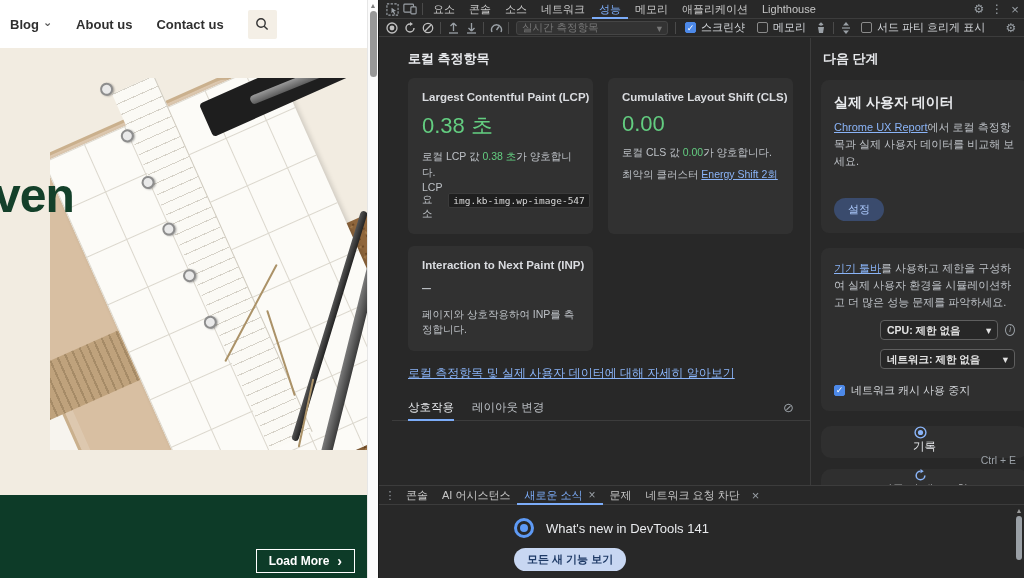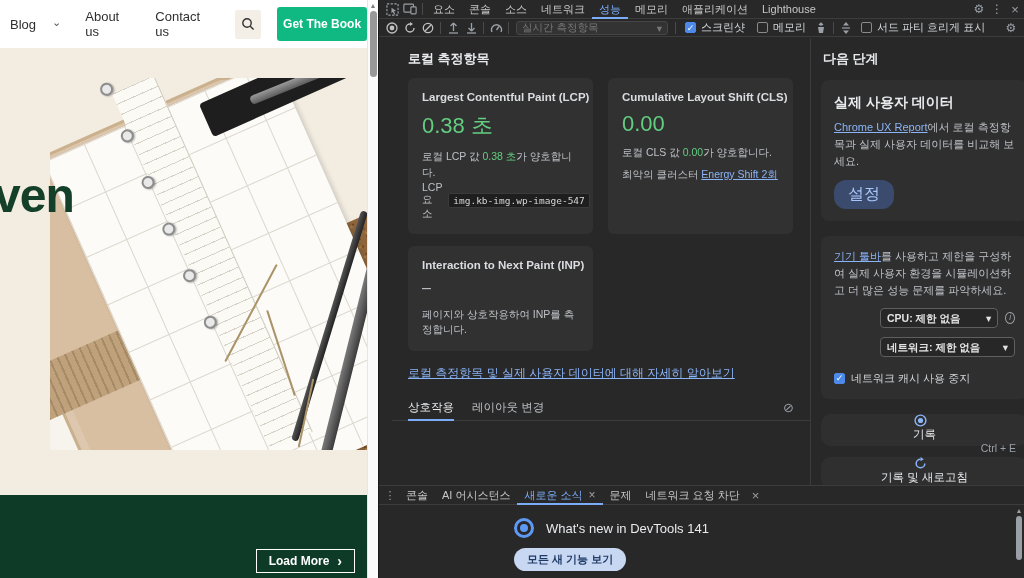--- a/index.html
+++ b/index.html
@@ -3,21 +3,21 @@
 <meta charset="utf-8">
 <style>
   * { margin:0; padding:0; box-sizing:border-box; }
   html,body { width:1024px; height:578px; overflow:hidden; background:#000; }
   body { font-family:"Liberation Sans","DejaVu Sans",sans-serif; }
   #app { position:relative; width:1024px; height:578px; background:#282828; }
 
   
   .site { position:absolute; left:0; top:0; width:378px; height:578px; background:#f2ece1; overflow:hidden; }
   .site-header { position:absolute; left:0; top:0; width:367px; height:48px; background:#ffffff; display:flex; align-items:center; padding-left:10px; z-index:5; }
-  .nav-link { font-size:13px; font-weight:400; color:#2f2f2f; margin-right:24px; display:flex; gap:16px; cursor:pointer; }
+  .nav-link { font-size:13px; font-weight:700; color:#2f2f2f; margin-right:24px; display:flex; gap:4px; cursor:pointer; }
   .nav-chev { font-size:11px; color:#555; line-height:10px; }
   .search-btn { width:29px; height:29px; background:#f4efe6; border:none; border-radius:2px; display:flex; align-items:center; justify-content:center; margin-right:16px; cursor:pointer; }
   .cta-btn { width:100px; height:34px; background:#10b981; color:#fff; border:none; border-radius:3px; font-size:12px; font-weight:700; cursor:pointer; font-family:inherit; }
   .site-body { position:absolute; left:0; top:48px; width:367px; height:447px; background:#f2ece1; overflow:hidden; }
   .headline { position:absolute; left:-6px; top:120px; font-size:48px; font-weight:800; color:#14402a; letter-spacing:-1px; }
 
   
   .photo { position:absolute; left:50px; top:30px; width:317px; height:372px; overflow:hidden; }
   .cork { position:absolute; right:-70px; bottom:-60px; width:340px; height:240px; transform:rotate(-24deg); background-color:#8f663c; background-image:radial-gradient(#6e4a26 1.1px, transparent 1.3px), radial-gradient(#a87e4d 1px, transparent 1.2px); background-size:8px 8px, 11px 11px; }
   .white-sheet { position:absolute; left:-90px; bottom:-100px; width:300px; height:190px; transform:rotate(-24deg); background:#f7f4ee; }
@@ -74,21 +74,21 @@
   .learn { display:block; padding:14px 16px 0; font-size:12px; }
   .metric-tabs { display:flex; align-items:center; height:27px; margin-top:12px; border-bottom:1px solid #3c3c3c; padding:0 16px; font-size:11.5px; }
   .mtab { margin-right:18px; height:27px; display:flex; align-items:center; cursor:pointer; color:#bdc1c6; }
   .mtab.sel { color:#e8eaed; box-shadow:inset 0 -2px 0 #7cacf8; }
   .mt-clear { margin-left:auto; color:#9aa0a6; cursor:pointer; font-size:13px; }
 
   .dt-side { width:228px; height:100%; border-left:1px solid #3c3c3c; padding:10px 10px; overflow:hidden; }
   .s-title { font-size:13px; color:#e8eaed; font-weight:600; margin:2px 0 12px 2px; }
   .side-card { background:#2f2f2f; border-radius:8px; padding:12px 13px; margin-bottom:15px; font-size:11px; line-height:1.55; color:#bdc1c6; }
   .side-card h5 { font-size:14px; color:#e8eaed; font-weight:700; margin-bottom:5px; }
-  .btn-tonal { display:inline-block; margin-top:10px; background:#3a4b6d; color:#aac7fa; border:none; border-radius:12px; padding:4px 14px; font-size:16px; cursor:pointer; font-family:inherit; }
+  .btn-tonal { display:inline-block; margin-top:28px; background:#3a4b6d; color:#aac7fa; border:none; border-radius:12px; padding:4px 14px; font-size:11px; cursor:pointer; font-family:inherit; }
   .dd-row { display:flex; align-items:center; gap:7px; margin-top:9px;margin-left:46px; }
   .dd { display:flex; align-items:center; justify-content:space-between; width:150px; height:20px; background:#272727; border:1px solid #5f5f5f; border-radius:4px; color:#e3e3e3; padding:0 6px; font-size:10.5px; font-weight:600; cursor:pointer; }
   .info { width:12px; height:12px; border:1px solid #9aa0a6; border-radius:50%; color:#9aa0a6; font-size:8.5px; display:flex; align-items:center; justify-content:center; font-style:italic; cursor:pointer; }
   .cache-row { display:flex; align-items:center; gap:6px; margin-top:13px; color:#d2d5d9; cursor:pointer; }
   .rec-row { background:#2f2f2f; border-radius:10px; height:32px; display:flex; align-items:center; padding:0 12px; margin-bottom:11px; font-size:11.5px; color:#e8eaed; cursor:pointer;flex-direction:column; }
   .rec-ico { color:#8ab4f8; margin-right:9px; display:flex; align-items:center; }
   .shortcut { margin-left:auto; color:#9aa0a6; font-size:10.5px; }
 
   .dt-drawer { position:absolute; left:0; top:485px; width:646px; height:93px; border-top:1px solid #3c3c3c; background:#282828; }
   .drawer-tabs { display:flex; align-items:center; height:19px; border-bottom:1px solid #3c3c3c; font-size:11px; padding-left:2px; }
@@ -122,21 +122,20 @@
         <span>Contact us</span>
       </span>
       <button class="search-btn">
         <span>
           <svg width="14" height="14" viewBox="0 0 14 14">
               <circle cx="6" cy="6" r="4.2" fill="none" stroke="#333" stroke-width="1.4"></circle>
               <line x1="9.2" y1="9.2" x2="12.6" y2="12.6" stroke="#333" stroke-width="1.4"></line>
             </svg>
         </span>
       </button>
-      <button class="cta-btn">Get The Book</button>
     </div>
 
     <div class="site-body">
       <div class="photo">
         <div class="cork"></div>
         <div class="white-sheet"></div>
         <div class="leather"></div>
         <div class="strap"></div>
         <div class="page"></div>
         <div class="page-list"></div>

